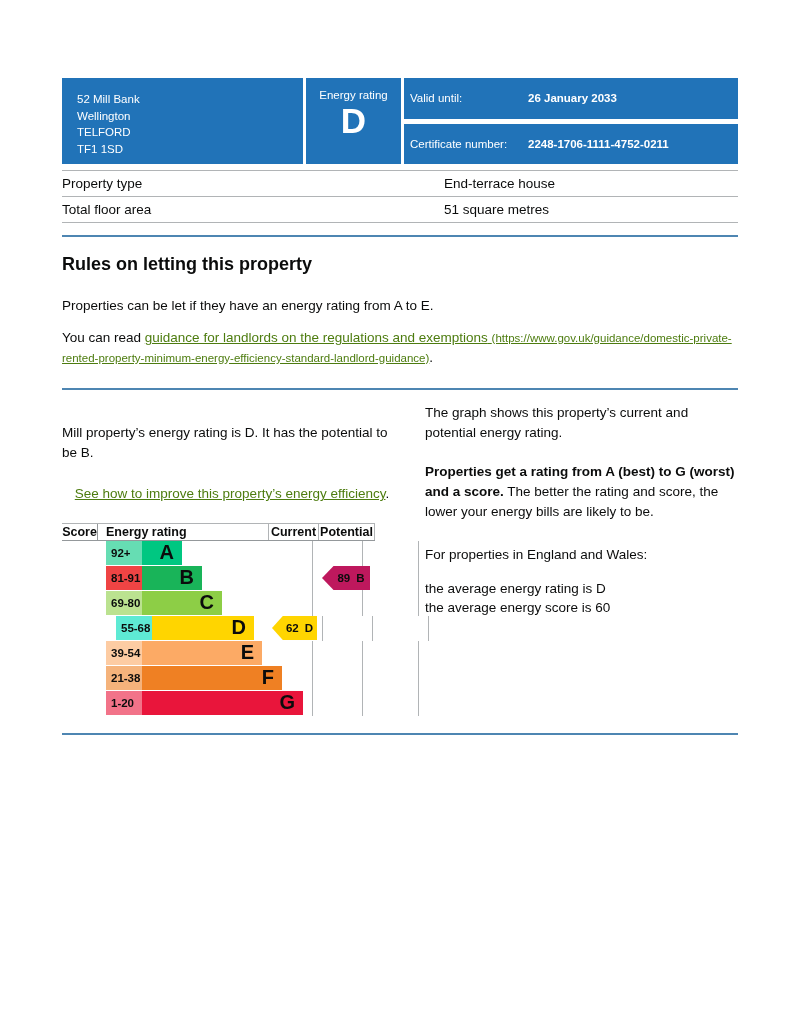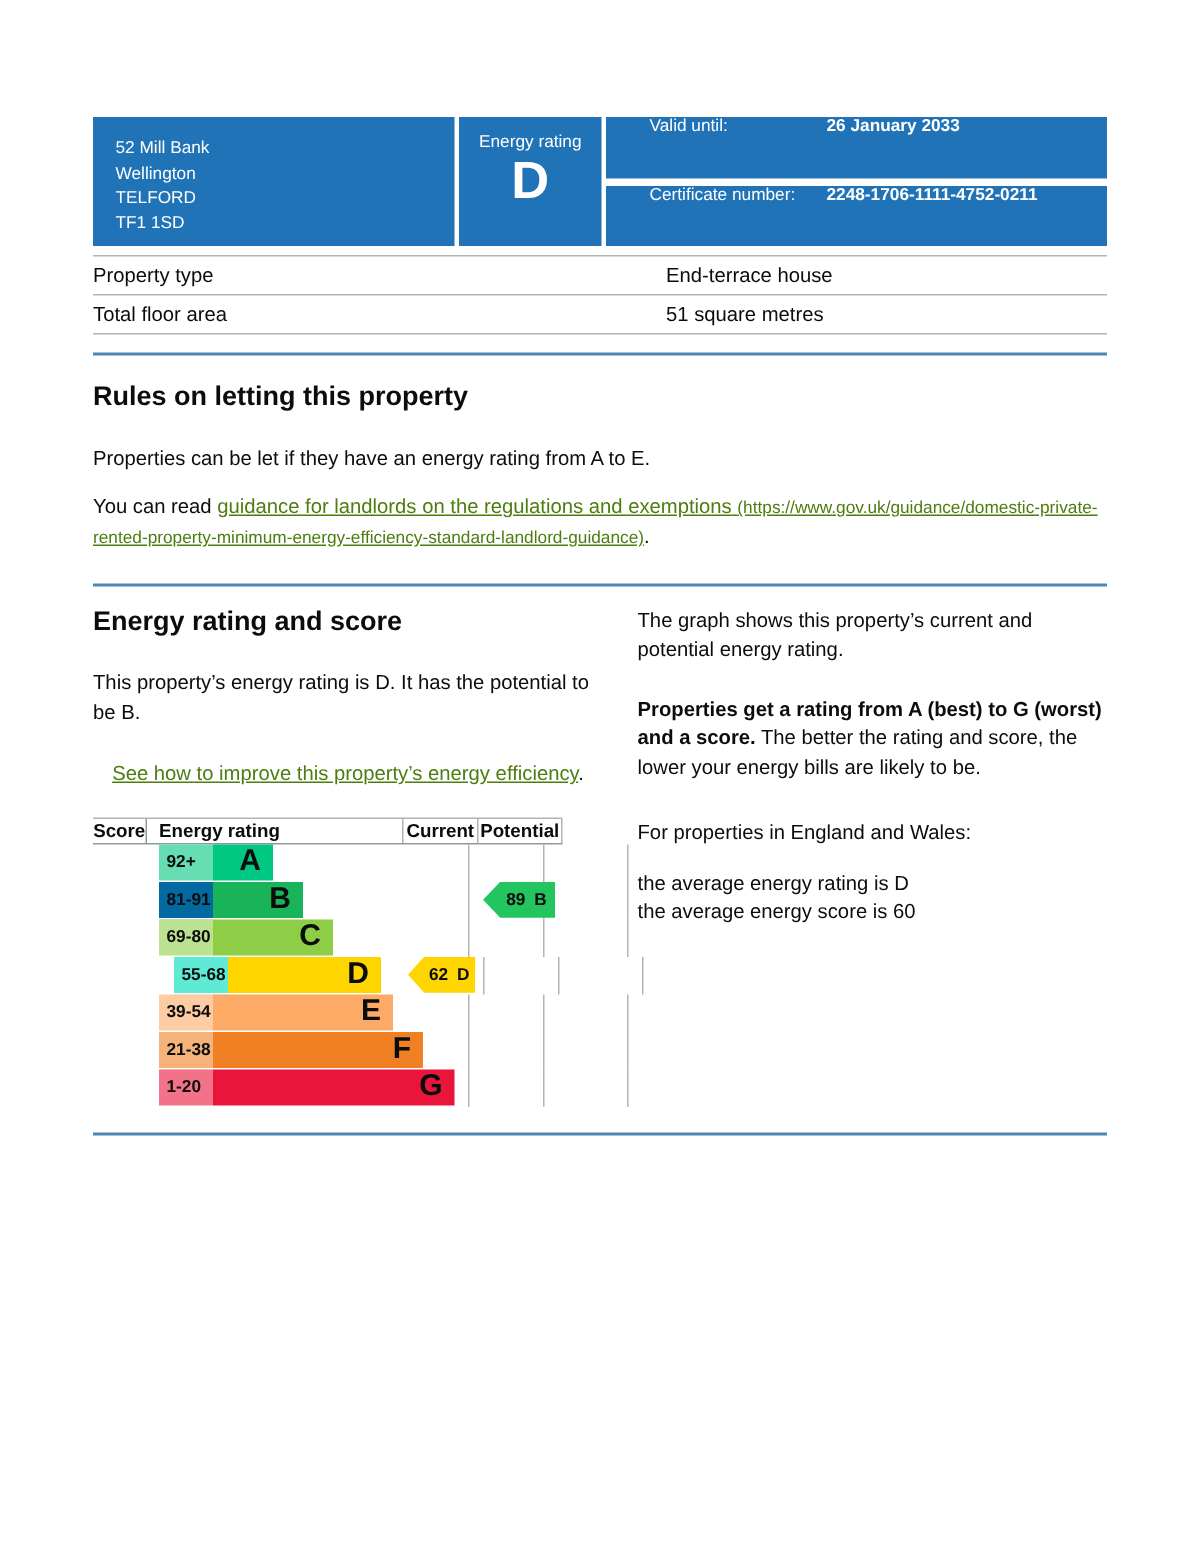--- a/index.html
+++ b/index.html
@@ -20,21 +20,21 @@
     padding-left:17px;
   }
 
   
   .summary { display:flex; gap:3px; margin-top:6px; height:86px; }
   .bluebox { background:#2173b8; color:#ffffff; }
   .addr-box { flex:0 0 241px; padding:13px 15px; font-size:11.5px; line-height:1.45; }
   .rating-box { flex:0 0 95px; text-align:center; padding-top:11px; font-size:11.5px; }
   .rating-box .big-letter { font-size:35px; font-weight:bold; margin-top:1px; line-height:1.1; }
   .summary-right { flex:1; display:flex; flex-direction:column; gap:5px; }
-  .subbox { flex:1; display:flex; align-items:flex-start; padding:0 29px; font-size:11.5px; }
+  .subbox { flex:1; display:flex; align-items:center; padding:0 6px; font-size:11.5px; }
   .subbox .lbl { width:118px; flex:0 0 118px; }
   .subbox .val { font-weight:bold; }
 
   
   .ptable { margin-top:6px; font-size:13.5px; }
   .prow { display:flex; border-top:1px solid #b1b4b6; padding:4px 0 4px; line-height:17px;gap:44px; }
   .prow:last-child { border-bottom:1px solid #b1b4b6; }
   .prow .plbl { width:338px; flex:0 0 338px; }
 
   hr.blue-rule { border:none; border-top:2px solid #4e86b2; margin:21px 0 0; }
@@ -127,22 +127,21 @@
   <hr class="blue-rule after-table">
 
   <h2 class="section-h">Rules on letting this property</h2>
   <p class="body-p">Properties can be let if they have an energy rating from A to E.</p>
   <p class="body-p tight"><span>You can read </span><a class="gov-link"><span>guidance for landlords on the regulations and exemptions</span> <span class="url-small">(https://www.gov.uk/guidance/domestic-private-rented-property-minimum-energy-efficiency-standard-landlord-guidance)</span></a><span>.</span></p>
 
   <hr class="blue-rule">
 
   <div class="twocol">
     <div class="col-left">
-      <h2 class="section-h">Energy rating and score</h2>
-      <p class="body-p">This property’s energy rating is D. It has the potential to be B.</p>
+      <p class="body-p">Mill property’s energy rating is D. It has the potential to be B.</p>
       <p class="improve-link-p"><a class="gov-link">See how to improve this property’s energy efficiency</a><span>.</span></p>
 
       <div class="chart">
         <div class="chart-header">
           <div class="ch-score">Score</div>
           <div class="ch-rating">Energy rating</div>
           <div class="ch-current">Current</div>
           <div class="ch-potential">Potential</div>
         </div>
         <div class="chart-body">
@@ -150,21 +149,21 @@
             <div class="score-cell" style="background: rgb(102, 221, 179);">92+</div>
             <div class="bar-cell">
                 <div class="band-bar" style="background: rgb(0, 199, 129); width: 40px;">
                   <span>A</span>
                 </div>
               </div>
             <div class="cur-cell"></div>
             <div class="pot-cell"></div>
           </div>
           <div class="band-row">
-            <div class="score-cell" style="background: #0369a1;">81-91</div>
+            <div class="score-cell" style="background: #ef4444;">81-91</div>
             <div class="bar-cell">
                 <div class="band-bar" style="background: rgb(25, 180, 89); width: 60px;">
                   <span>B</span>
                 </div>
               </div>
             <div class="cur-cell"></div>
             <div class="pot-cell"></div>
           </div>
           <div class="band-row">
             <div class="score-cell" style="background: rgb(187, 226, 144);">69-80</div>
@@ -214,21 +213,21 @@
                 </div>
               </div>
             <div class="cur-cell"></div>
             <div class="pot-cell"></div>
           </div>
 
           <div class="rating-arrow current-arrow" style="background: rgb(255, 213, 0); top: 75px;">
             <span>62</span>
             <span class="arrow-letter">D</span>
           </div>
-          <div class="rating-arrow potential-arrow" style="background: #22c55e; top: 25px;">
+          <div class="rating-arrow potential-arrow" style="background: #be185d; top: 25px;">
             <span>89</span>
             <span class="arrow-letter">B</span>
           </div>
         </div>
       </div>
     </div>
 
     <div class="col-right">
       <p class="body-p">The graph shows this property’s current and potential energy rating.</p>
       <p class="body-p"><b>Properties get a rating from A (best) to G (worst) and a score.</b><span> The better the rating and score, the lower your energy bills are likely to be.</span></p>

